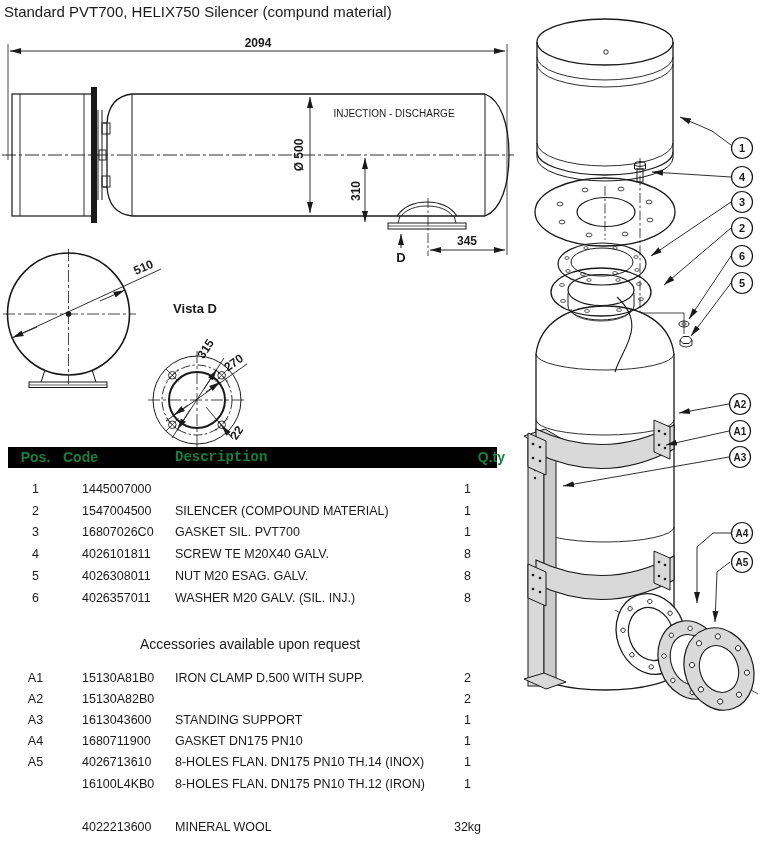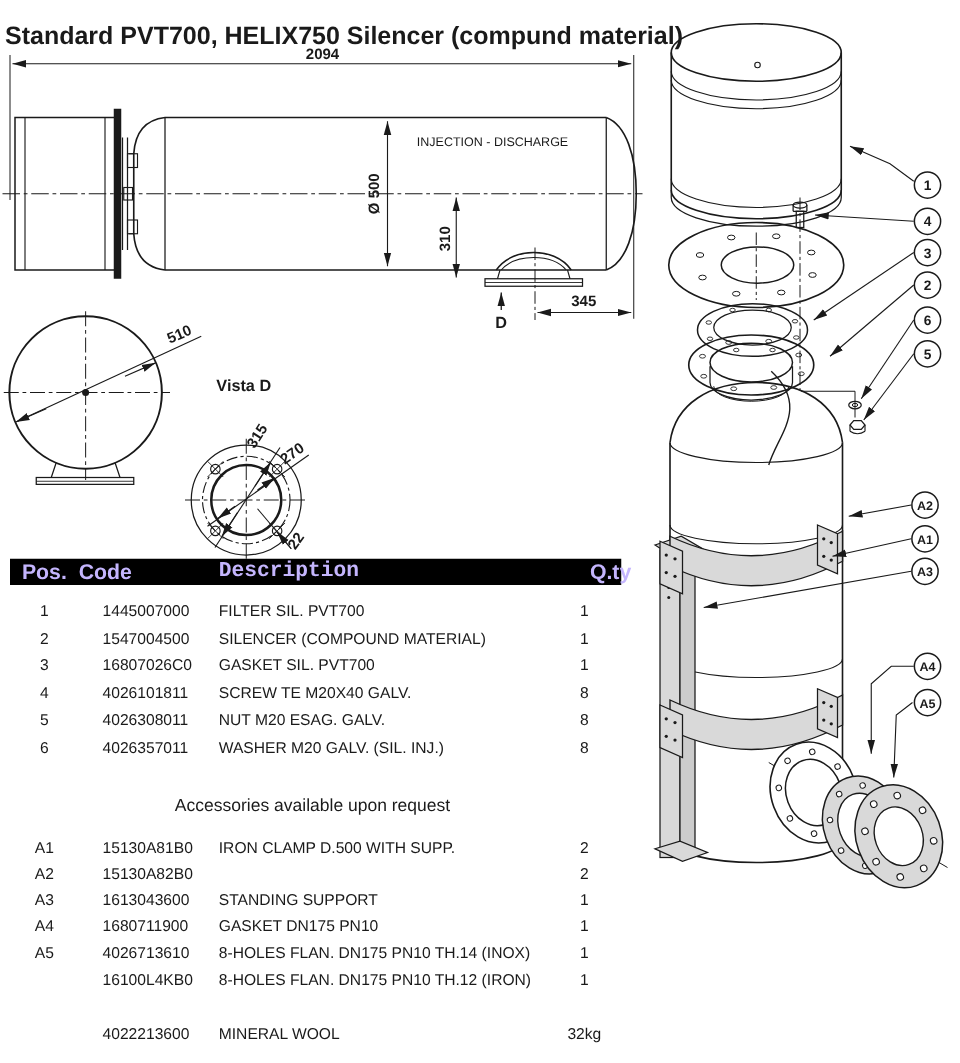--- a/index.html
+++ b/index.html
@@ -1,22 +1,22 @@
 <!DOCTYPE html>
 <html><head>
 <meta charset="utf-8">
 <style>
   html,body{margin:0;padding:0;background:#fff;}
   .page{position:relative;width:768px;height:850px;background:#fff;overflow:hidden;
         font-family:"Liberation Sans",sans-serif;color:#1a1a1a;}
-  .title{position:absolute;left:4px;top:18px;font-size:20px;font-weight:bold;white-space:nowrap;}
+  .title{position:absolute;left:4px;top:3px;font-size:15px;font-weight:normal;white-space:nowrap;}
   svg{position:absolute;overflow:visible;}
   .ln{stroke:#1a1a1a;fill:none;}
   .thead{position:absolute;left:8px;top:447px;width:489px;height:21px;background:#000;
-         color:#c4b5fd;font-weight:bold;font-size:17px;line-height:21px;}
+         color:#15803d;font-weight:bold;font-size:14px;line-height:21px;}
   .thead span{position:absolute;white-space:nowrap;}
   .h-pos{left:0;width:55px;text-align:center;}
   .h-code{left:55px;width:100px;}
   .h-desc{left:167px;font-family:Liberation Mono, monospace;}
   .h-qty{left:440px;width:57px;text-align:right;}
   .trow{position:absolute;left:0;width:510px;height:16px;font-size:12.5px;line-height:16px;}
   .trow span{position:absolute;white-space:nowrap;}
   .c-pos{left:8px;width:55px;text-align:center;}
   .c-code{left:82px;}
   .c-desc{left:175px;width:263px;}
@@ -392,21 +392,20 @@
   <div class="thead">
     <span class="h-pos">Pos.</span>
     <span class="h-code">Code</span>
     <span class="h-desc">Description</span>
     <span class="h-qty">Q.ty</span>
   </div>
 
   <div class="trow" style="top:481px">
     <span class="c-pos">1</span>
     <span class="c-code">1445007000</span>
-    <span class="c-desc">FILTER SIL. PVT700</span>
     <span class="c-qty">1</span>
   </div>
   <div class="trow" style="top:503px">
     <span class="c-pos">2</span>
     <span class="c-code">1547004500</span>
     <span class="c-desc">SILENCER (COMPOUND MATERIAL)</span>
     <span class="c-qty">1</span>
   </div>
   <div class="trow" style="top:524px">
     <span class="c-pos">3</span>

